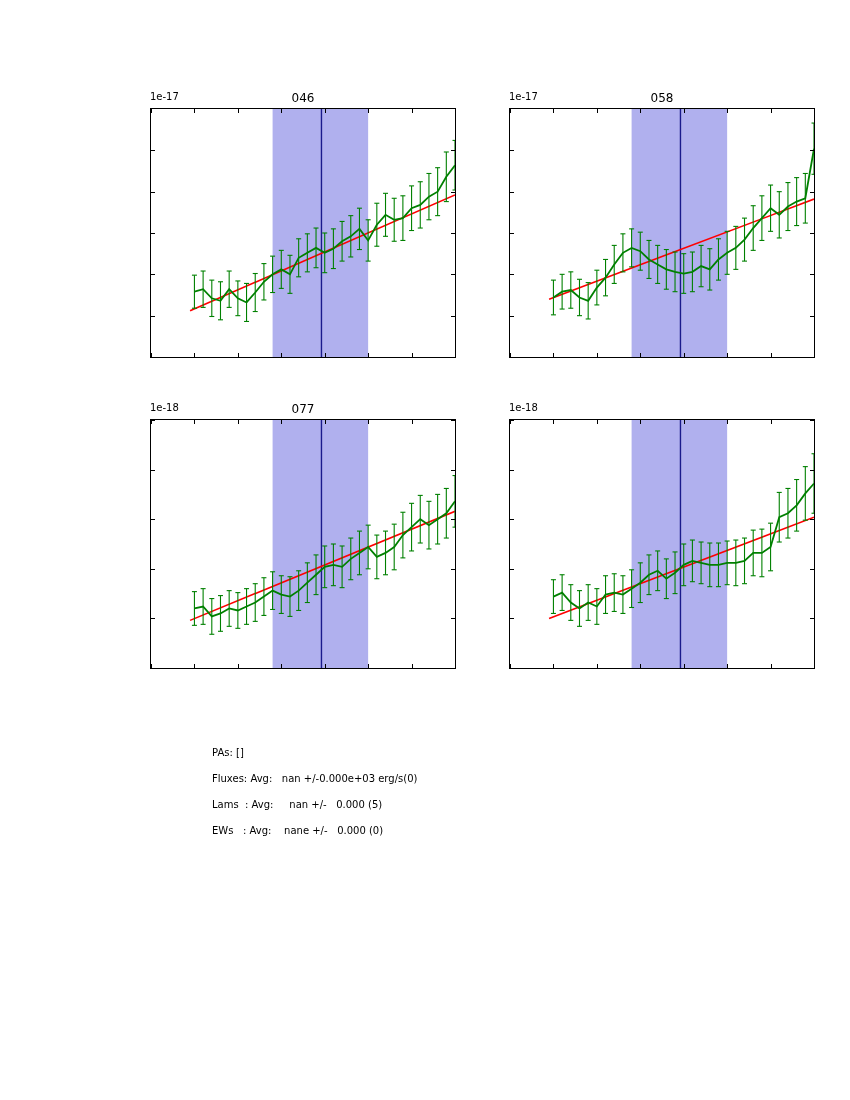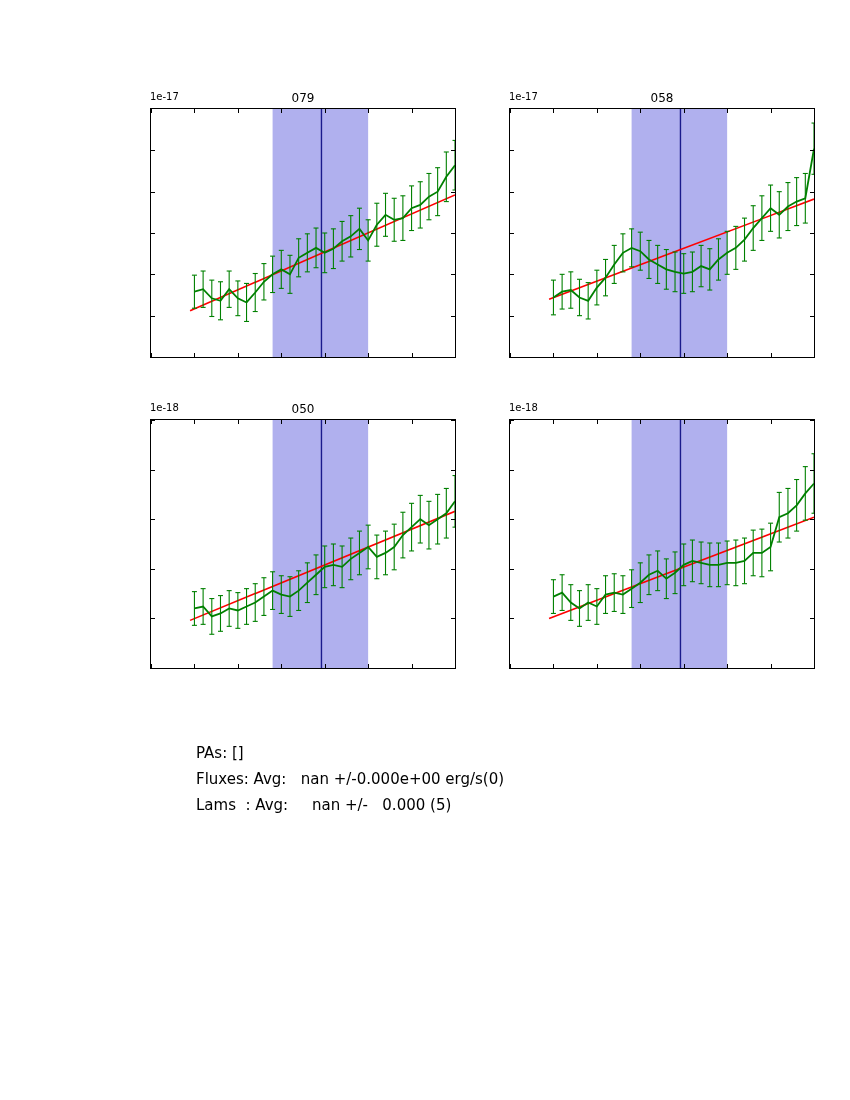--- a/index.html
+++ b/index.html
@@ -65,39 +65,39 @@
     width: 1px;
     height: 4px;
     background: #000;
   }
   .tick-mark-x.top {
     bottom: auto;
     top: 0;
   }
   .legend-block {
     position: absolute;
-    left: 152px;
+    left: 168px;
     top: 740px;
-    font-size: 15px;
+    font-size: 10px;
     line-height: 26px;
     color: #000;
   }
   .legend-line {
     white-space: pre;
   }
   svg { display: block; }
 </style>
 </head>
 <body>
 
 <div class="page">
 
   <div class="panel" style="left:106px; top:108px; width:306px; height:250px;">
     <div class="offset-label">1e-17</div>
-    <div class="panel-title">079</div>
+    <div class="panel-title">046</div>
     <div class="plotbox" id="plot0" style="width:306px;height:250px;">
         <svg width="304" height="248" viewBox="0 0 304 248">
           <rect x="121.60000000000001" y="0" width="95.54285714285713" height="248" fill="#b0b0ee"></rect>
           <line x1="170.45714285714286" x2="170.45714285714286" y1="0" y2="248" stroke="#1a1a8c" stroke-width="1.4"></line>
           <line x1="39.08571428571428" y1="201.70666666666662" x2="304" y2="85.9733333333333" stroke="#ff0000" stroke-width="1.6"></line>
           <g stroke="#008000" stroke-width="1.1">
             <line x1="43.42857142857142" x2="43.42857142857142" y1="166.15999999999994" y2="199.22666666666663"></line>
             <line x1="40.92857142857142" x2="45.92857142857142" y1="166.15999999999994" y2="166.15999999999994"></line>
             <line x1="40.92857142857142" x2="45.92857142857142" y1="199.22666666666663" y2="199.22666666666663"></line>
             <line x1="52.114285714285714" x2="52.114285714285714" y1="162.0266666666666" y2="198.39999999999998"></line>
@@ -355,21 +355,21 @@
         <div class="tick-mark-x top" style="left: 217.143px;"></div>
         <div class="tick-mark-x" style="left: 260.571px;"></div>
         <div class="tick-mark-x top" style="left: 260.571px;"></div>
         <div class="tick-mark-x" style="left: 304px;"></div>
         <div class="tick-mark-x top" style="left: 304px;"></div>
       </div>
   </div>
 
   <div class="panel" style="left:106px; top:419px; width:306px; height:250px;">
     <div class="offset-label">1e-18</div>
-    <div class="panel-title">050</div>
+    <div class="panel-title">077</div>
     <div class="plotbox" id="plot2" style="width:306px;height:250px;">
         <svg width="304" height="248" viewBox="0 0 304 248">
           <rect x="121.60000000000001" y="0" width="95.54285714285713" height="248" fill="#b0b0ee"></rect>
           <line x1="170.45714285714286" x2="170.45714285714286" y1="0" y2="248" stroke="#1a1a8c" stroke-width="1.4"></line>
           <line x1="39.08571428571428" y1="200.38399999999996" x2="304" y2="91.26400000000001" stroke="#ff0000" stroke-width="1.6"></line>
           <g stroke="#008000" stroke-width="1.1">
             <line x1="43.42857142857142" x2="43.42857142857142" y1="171.61600000000004" y2="205.34400000000002"></line>
             <line x1="40.92857142857142" x2="45.92857142857142" y1="171.61600000000004" y2="171.61600000000004"></line>
             <line x1="40.92857142857142" x2="45.92857142857142" y1="205.34400000000002" y2="205.34400000000002"></line>
             <line x1="52.114285714285714" x2="52.114285714285714" y1="168.64000000000001" y2="204.35199999999998"></line>
@@ -626,17 +626,18 @@
         <div class="tick-mark-x top" style="left: 217.143px;"></div>
         <div class="tick-mark-x" style="left: 260.571px;"></div>
         <div class="tick-mark-x top" style="left: 260.571px;"></div>
         <div class="tick-mark-x" style="left: 304px;"></div>
         <div class="tick-mark-x top" style="left: 304px;"></div>
       </div>
   </div>
 
   <div class="legend-block">
     <div class="legend-line">PAs: []</div>
-    <div class="legend-line">Fluxes: Avg:   nan +/-0.000e+00 erg/s(0)</div>
+    <div class="legend-line">Fluxes: Avg:   nan +/-0.000e+03 erg/s(0)</div>
     <div class="legend-line">Lams  : Avg:     nan +/-   0.000 (5)</div>
+    <div class="legend-line">EWs   : Avg:    nane +/-   0.000 (0)</div>
   </div>
 
 </div>
 
 </body></html>

